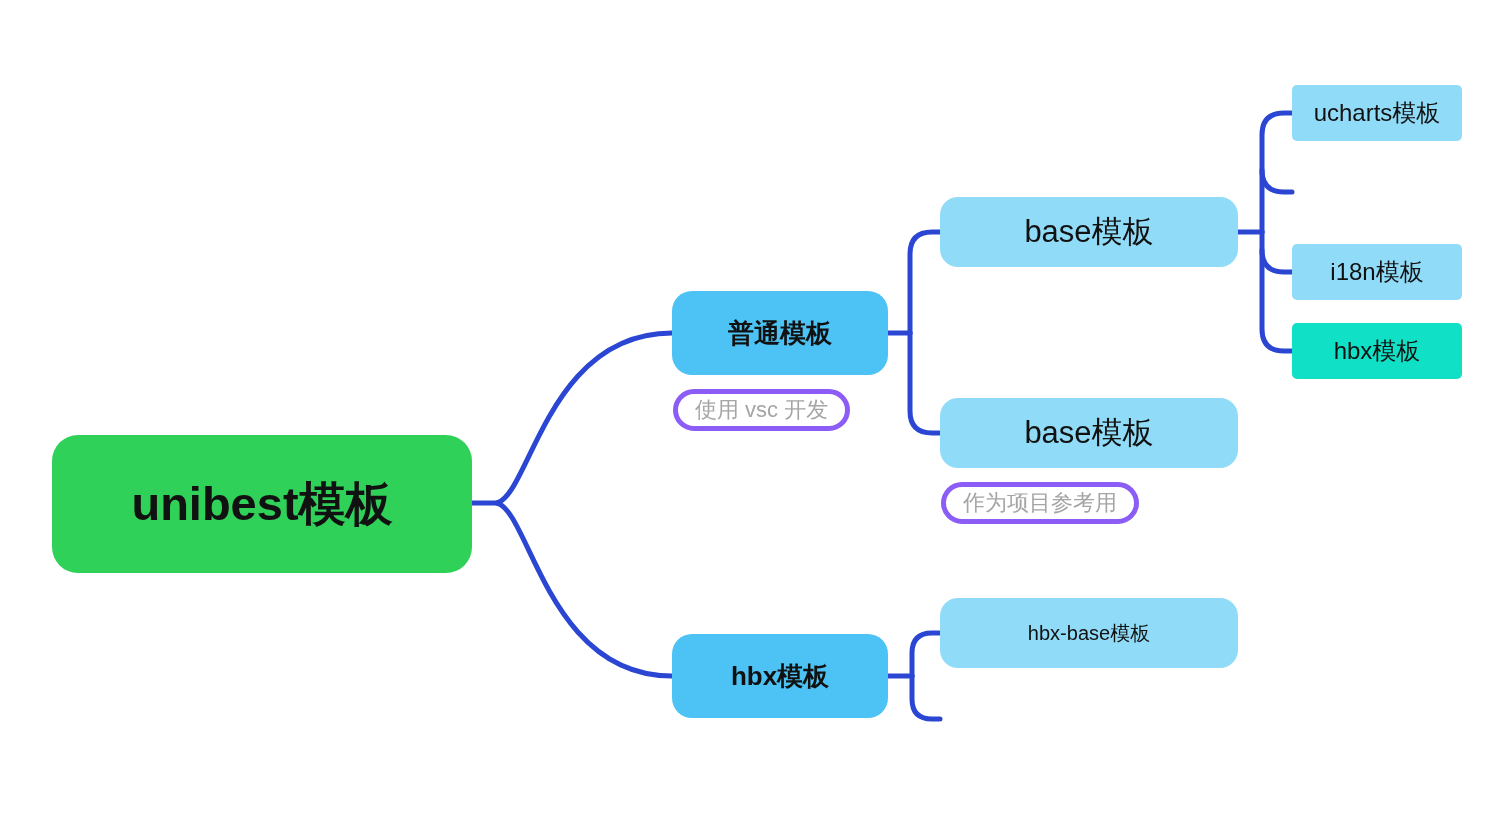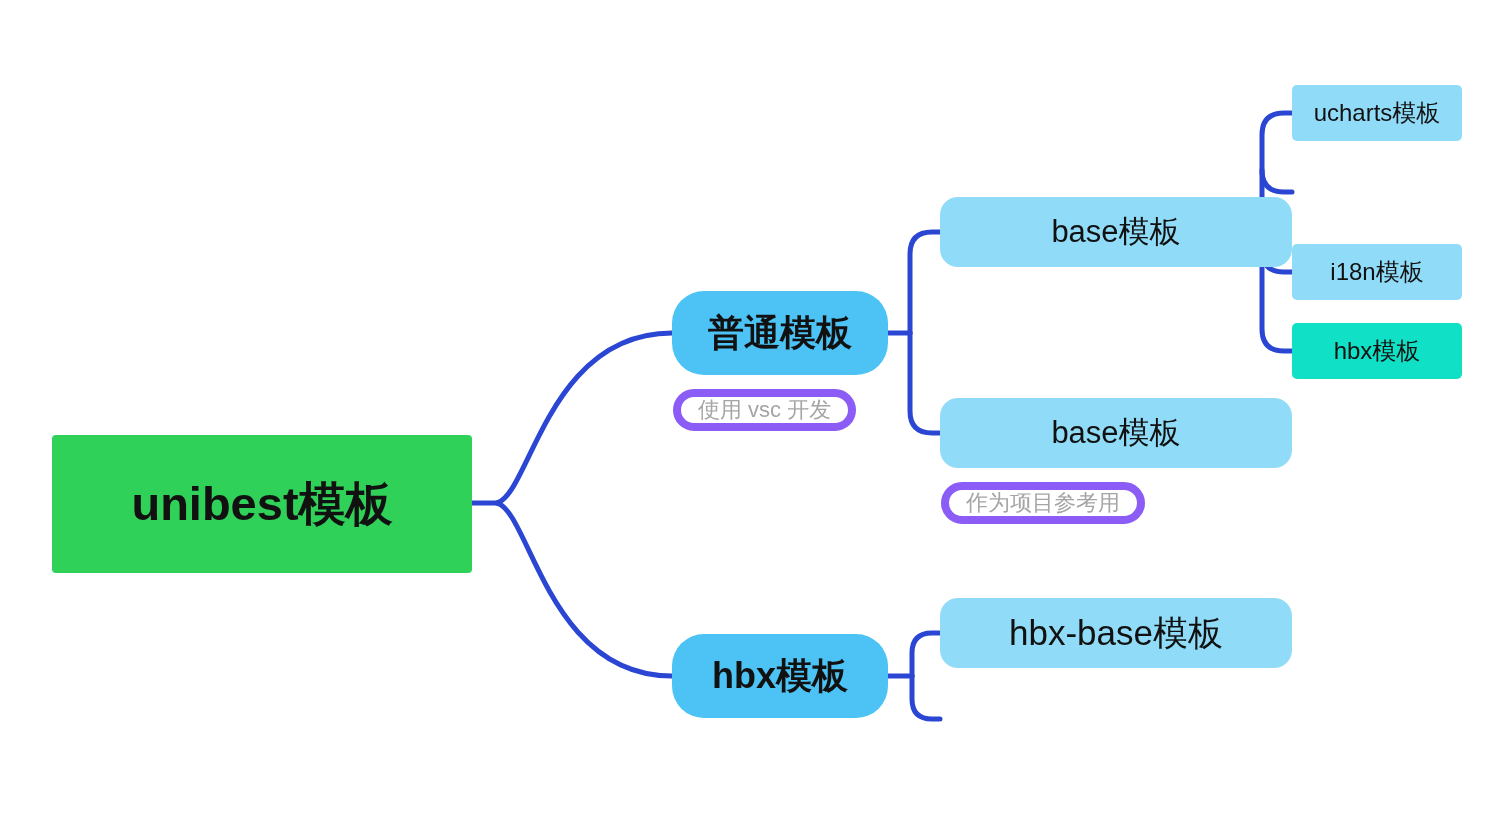--- a/index.html
+++ b/index.html
@@ -27,59 +27,59 @@
     align-items: center;
     justify-content: center;
     color: #111111;
     box-sizing: border-box;
     white-space: nowrap;
     cursor: default;
   }
   .node-root {
     left: 52px; top: 435px; width: 420px; height: 138px;
     background: #2FD158;
-    border-radius: 4px;
+    border-radius: 26px;
     font-size: 47px; font-weight: 700;
   }
   .node-branch {
     width: 216px; height: 84px;
     background: #4DC3F5;
-    border-radius: 32px;
-    font-size: 36px; font-weight: 700;
+    border-radius: 20px;
+    font-size: 26px; font-weight: 700;
   }
   .branch-putong { left: 672px; top: 291px; }
   .branch-hbx   { left: 672px; top: 634px; }
   .node-child {
-    width: 352px; height: 70px;
+    width: 298px; height: 70px;
     background: #90DCF8;
     border-radius: 18px;
     font-size: 31px; font-weight: 500;
   }
   .child-base     { left: 940px; top: 197px; }
   .child-demo     { left: 940px; top: 398px; }
-  .child-hbxbase  { left: 940px; top: 598px; font-size: 35px; }
+  .child-hbxbase  { left: 940px; top: 598px; font-size: 20px; }
   .child-hbxdemo  { left: 940px; top: 684px; font-size: 30px; }
   .node-leaf {
     left: 1292px;
     width: 170px; height: 56px;
     background: #90DCF8;
     border-radius: 5px;
     font-size: 24px; font-weight: 400;
   }
   .leaf-ucharts { top: 85px; }
   .leaf-tabbar  { top: 164px; }
   .leaf-i18n    { top: 244px; }
   .leaf-js      { top: 323px; background: #10E0C5; }
   .note {
     position: absolute;
     height: 42px;
     display: inline-flex;
     align-items: center;
     padding: 0 17px;
-    border: 8px solid #8b5cf6;
+    border: 5px solid #8b5cf6;
     border-radius: 22px;
     background: #ffffff;
     color: #A5A5A5;
     font-size: 22px;
     font-weight: 400;
     white-space: nowrap;
     box-sizing: border-box;
   }
   .note-vsc  { left: 673px; top: 389px; }
   .note-demo { left: 941px; top: 482px; }

